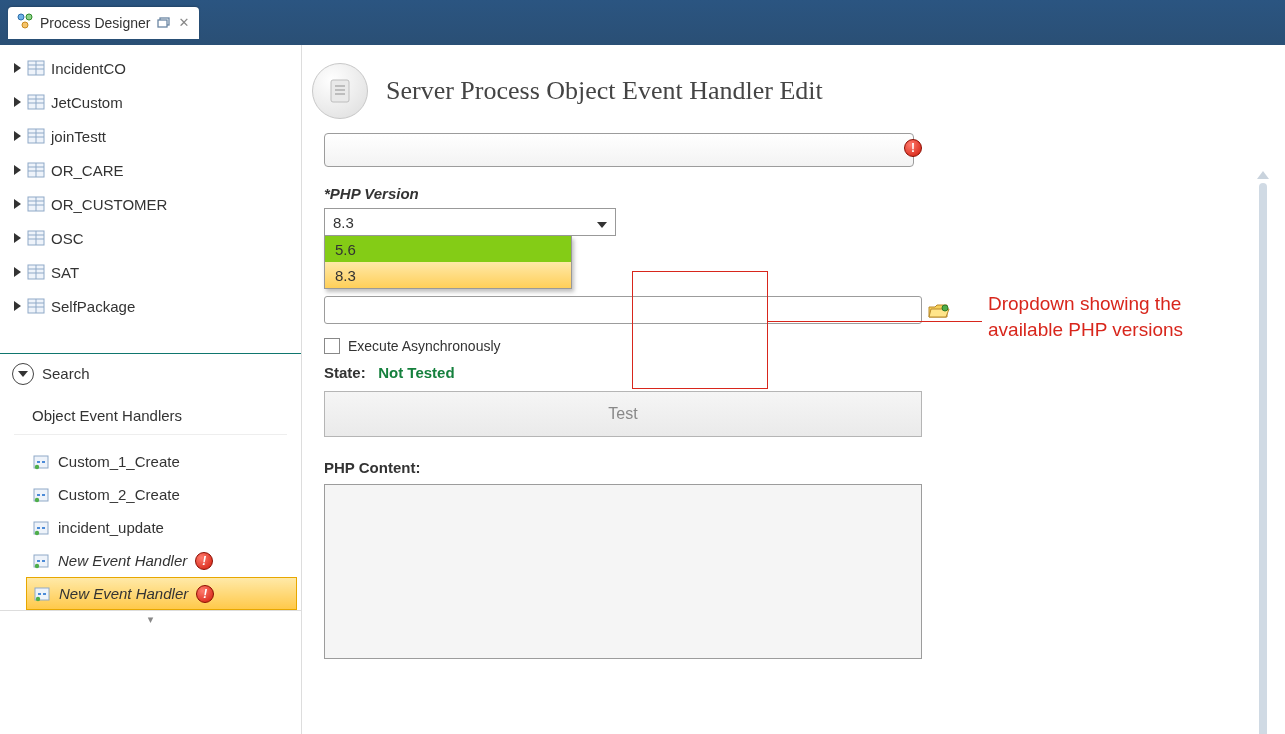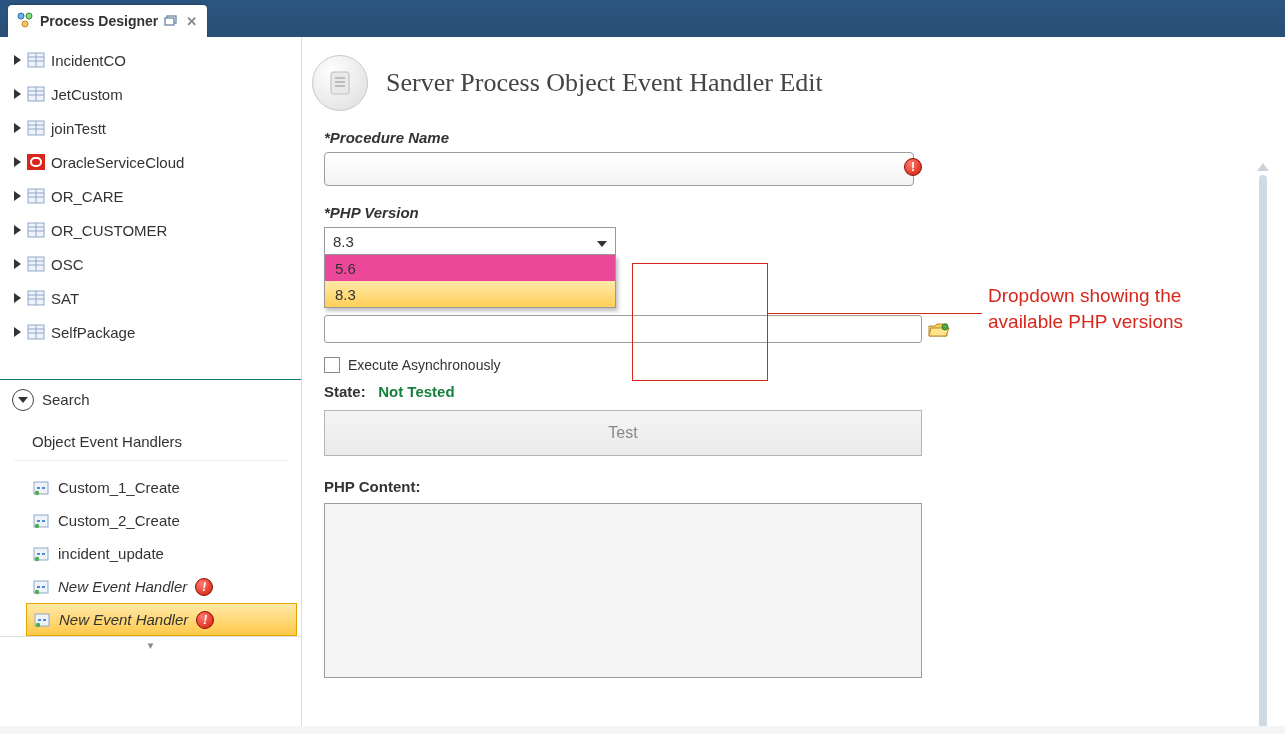--- a/index.html
+++ b/index.html
@@ -7,25 +7,24 @@
     font-family: "Segoe UI", Tahoma, sans-serif;
     font-size: 14px;
     background: #f5f5f5;
     color: #333;
     width: 1285px;
     height: 734px;
     overflow: hidden;
     position: relative;
   }
   .titlebar {
-    height: 37px;
+    height: 45px;
     background: linear-gradient(#2b5581, #2a4f75);
     display: flex;
-    align-items: flex-end;
-    font-weight: bold;
+    align-items: center;
   }
   .tab {
     background: #fff;
     border-radius: 4px 4px 0 0;
     height: 32px;
     margin-left: 8px;
     padding: 0 8px;
     display: flex;
     align-items: center;
     gap: 6px;
@@ -147,23 +146,23 @@
     position:absolute; right: 60px; top: 6px;
   }
   .php-select-wrap { position:relative; width: 292px; }
   .php-select {
     width: 292px; height: 28px;
     border:1px solid #999; background:#fff;
     display:flex; align-items:center; justify-content:space-between;
     padding: 0 8px; font-size:15px; cursor:pointer;
   }
   .php-dropdown {
-    position:absolute; left:0; top:28px; width:292px;
+    position:absolute; left:0; top:28px; width:248px;
     border:1px solid #999; border-top:none;
-    background:#ec4899; z-index:5;
+    background:#84cc16; z-index:5;
     box-shadow: 2px 3px 4px rgba(0,0,0,.25);
   }
   .php-option { height:26px; display:flex; align-items:center; padding:0 10px; font-size:15px; cursor:pointer; }
   .php-option.sel { background: linear-gradient(#ffe9a8,#ffcf59); }
   .annot-box {
     position:absolute; border:1.5px solid #d8261c;
     left: 330px; top: 226px; width: 136px; height: 118px;
     pointer-events:none;
   }
   .annot-line {
@@ -269,30 +268,20 @@
               <line x1="1" y1="9" x2="17" y2="9" stroke="#8fa9c7"></line>
               <line x1="9" y1="1" x2="9" y2="15" stroke="#8fa9c7"></line>
             </svg>
           </span>
           <span class="tree-label">joinTestt</span>
         </div>
         <div class="tree-item">
           <span class="tree-arrow"></span>
           <span class="tree-icon">
             <svg width="18" height="16">
-              <rect x="0" y="0" width="18" height="16" fill="#d8261c"></rect>
-              <rect x="4" y="4" width="10" height="8" rx="4" fill="none" stroke="#fff" stroke-width="2"></rect>
-            </svg>
-          </span>
-          <span class="tree-label">OracleServiceCloud</span>
-        </div>
-        <div class="tree-item">
-          <span class="tree-arrow"></span>
-          <span class="tree-icon">
-            <svg width="18" height="16">
               <rect x="1" y="1" width="16" height="14" fill="#eef3fa" stroke="#8fa9c7"></rect>
               <line x1="1" y1="5" x2="17" y2="5" stroke="#8fa9c7"></line>
               <line x1="1" y1="9" x2="17" y2="9" stroke="#8fa9c7"></line>
               <line x1="9" y1="1" x2="9" y2="15" stroke="#8fa9c7"></line>
             </svg>
           </span>
           <span class="tree-label">OR_CARE</span>
         </div>
         <div class="tree-item">
           <span class="tree-arrow"></span>
@@ -419,21 +408,20 @@
           <rect x="6" y="4" width="18" height="22" rx="2" fill="#e9e9e9" stroke="#bdbdbd"></rect>
           <line x1="10" y1="10" x2="20" y2="10" stroke="#bdbdbd" stroke-width="2"></line>
           <line x1="10" y1="14" x2="20" y2="14" stroke="#bdbdbd" stroke-width="2"></line>
           <line x1="10" y1="18" x2="20" y2="18" stroke="#bdbdbd" stroke-width="2"></line>
         </svg>
       </div>
       <div class="page-title">Server Process Object Event Handler Edit</div>
     </div>
 
     <div class="form">
-      <div class="label first">*Procedure Name</div>
       <div class="field-row">
         <input class="text-input" value="" style="">
         <span class="err-badge input-err">!</span>
       </div>
 
       <div class="label">*PHP Version</div>
       <div class="php-select-wrap">
         <div class="php-select">
           <span>8.3</span>
           <span>

